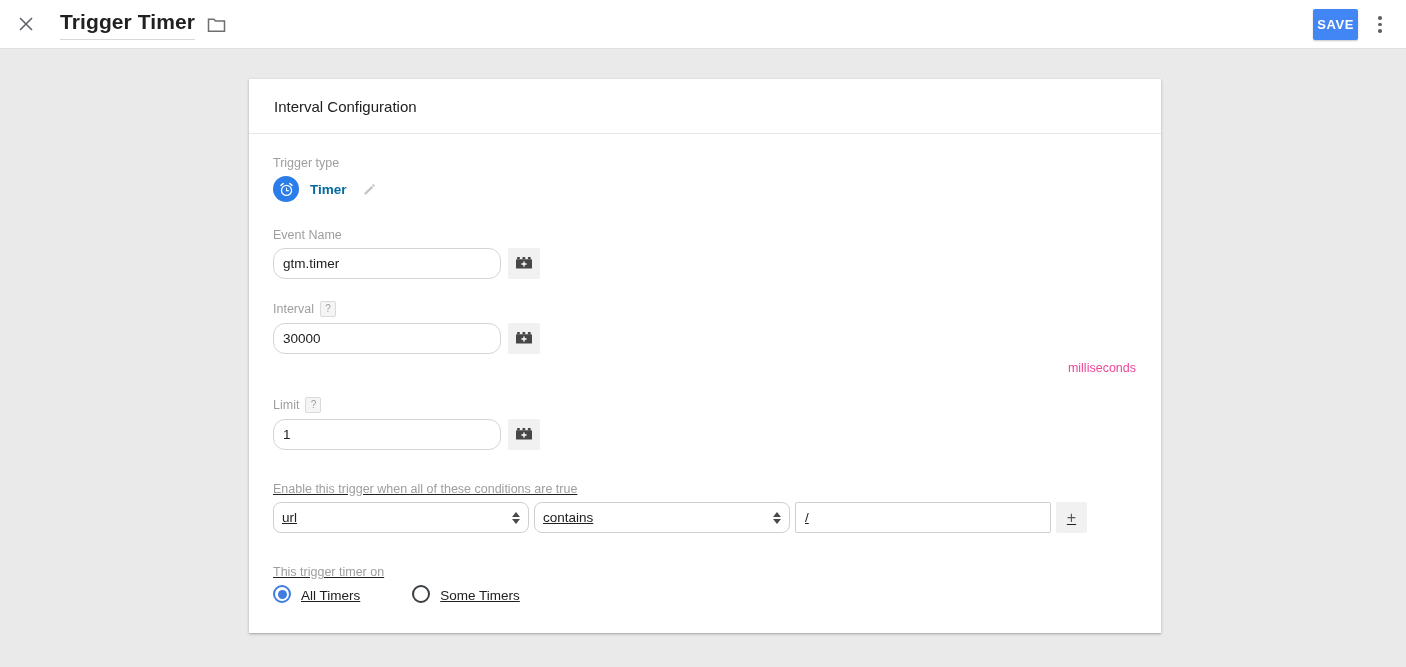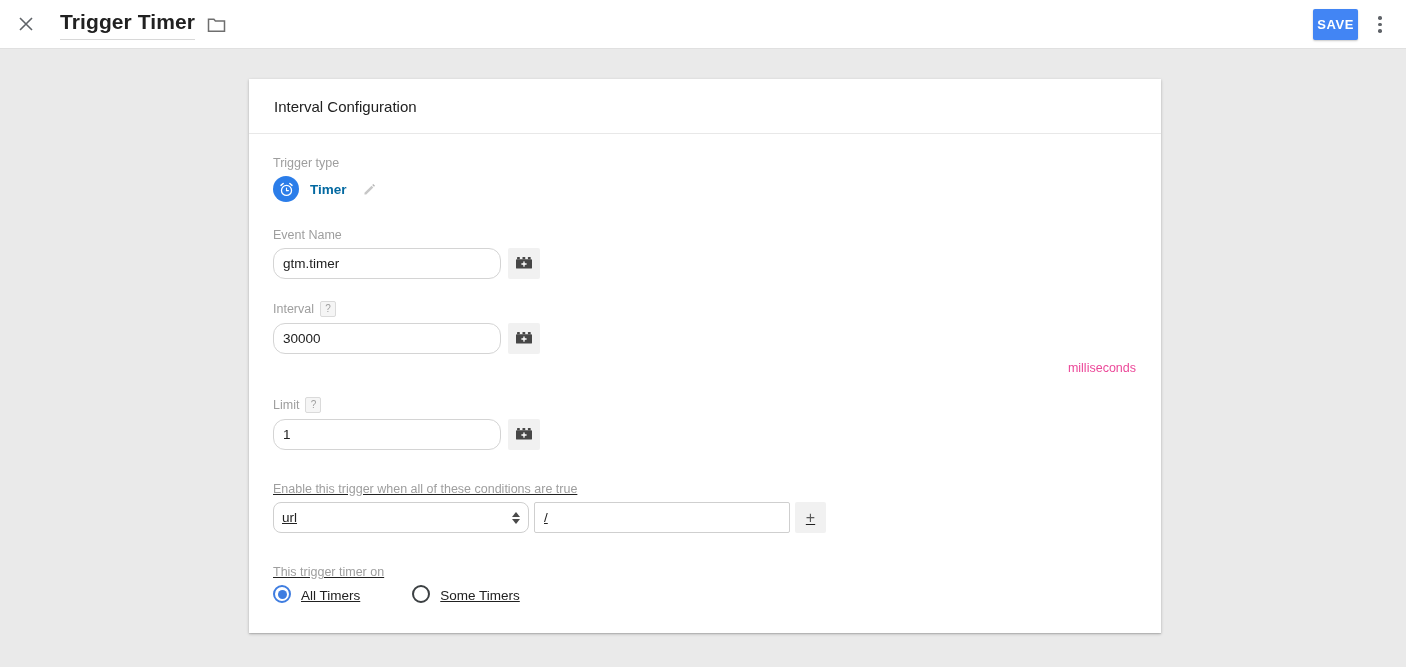--- a/index.html
+++ b/index.html
@@ -448,20 +448,27 @@
       <div class="field-block section-gap">
         <div class="field-label">Enable this trigger when all of these conditions are true</div>
         <div class="cond-row">
           <div class="sel sel-left">
             <span>url</span>
             <span class="spinner">
               <span class="tri-up"></span>
                 <span class="tri-down"></span>
             </span>
           </div>
+          <div class="sel sel-mid">
+            <span>contains</span>
+            <span class="spinner">
+              <span class="tri-up"></span>
+                <span class="tri-down"></span>
+            </span>
+          </div>
           <input class="cond-value" type="text" value="/" style="">
           <button class="plus-btn">+</button>
         </div>
       </div>
 
       <div class="section-gap">
         <div class="field-label">This trigger timer on</div>
         <div class="radio-row">
           <div class="radio-item">
             <span class="radio on"></span>

